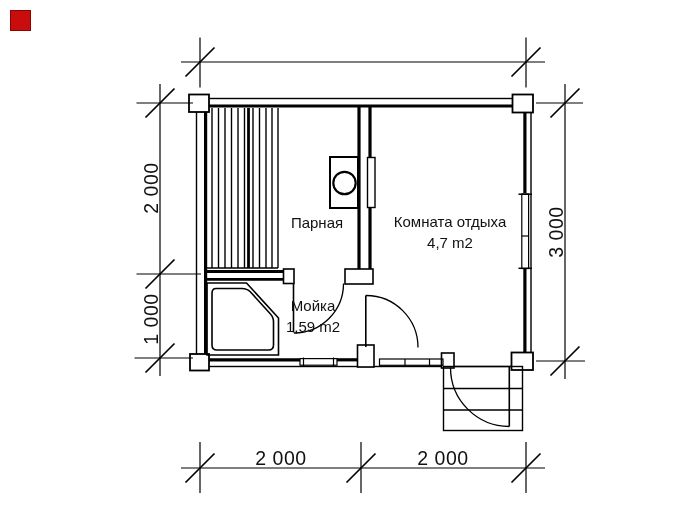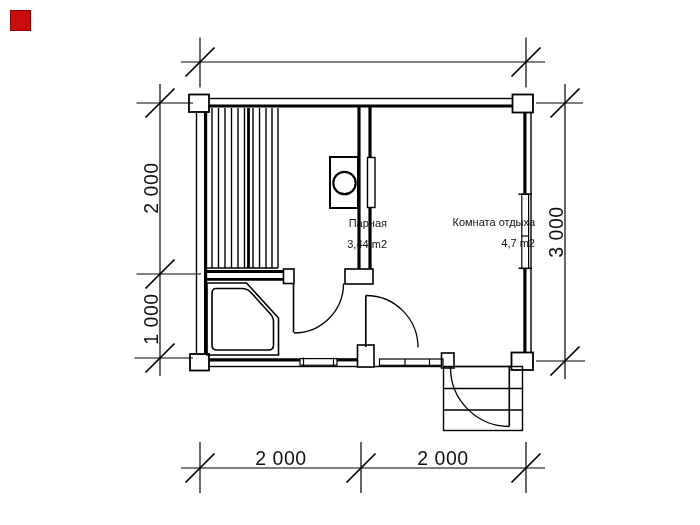--- a/index.html
+++ b/index.html
@@ -1,20 +1,20 @@
 <!DOCTYPE html>
 <html><head>
 <meta charset="utf-8">
 <style>
   html,body { margin:0; padding:0; background:#ffffff; }
   .stage { position:relative; width:700px; height:525px; background:#fff; overflow:hidden;
            font-family:"Liberation Sans", sans-serif; }
   .stage svg.plan { position:absolute; left:0; top:0; }
   .lbl { position:absolute; color:#111; text-align:center; white-space:nowrap; }
-  .room-lbl { font-size:11px; line-height:20.5px;text-align:right; }
+  .room-lbl { font-size:15px; line-height:20.5px; }
   .dim-lbl { font-size:19.5px; line-height:22px; letter-spacing:0.5px; }
   .vert { transform:rotate(-90deg); }
   .logo-box { position:absolute; left:10px; top:10px; }
 </style>
 </head>
 <body>
 
 <div class="stage">
 
   <svg class="logo-box" width="21" height="21">
@@ -151,28 +151,31 @@
       <line x1="361" y1="442" x2="361" y2="493"></line>
       <line x1="526" y1="442" x2="526" y2="493"></line>
       <line x1="185.5" y1="482.5" x2="214.5" y2="453.5" stroke-width="1.7"></line>
       <line x1="346.5" y1="482.5" x2="375.5" y2="453.5" stroke-width="1.7"></line>
       <line x1="511.5" y1="482.5" x2="540.5" y2="453.5" stroke-width="1.7"></line>
     </g>
   </svg>
 
   <div class="lbl room-lbl" style="left:247px; top:213px; width:140px;">
     <div>Парная</div>
-    <div>3,44 m2</div>
   </div>
 
   <div class="lbl room-lbl" style="left:365px; top:212px; width:170px;">
     <div>Комната отдыха</div>
     <div>4,7 m2</div>
   </div>
 
+  <div class="lbl room-lbl" style="left:243px; top:296px; width:140px;">
+    <div>Мойка</div>
+    <div>1,59 m2</div>
+  </div>
 
 
   <div class="lbl dim-lbl vert" style="left:101px; top:177px; width:100px;">2 000</div>
 
   <div class="lbl dim-lbl vert" style="left:101px; top:308px; width:100px;">1 000</div>
 
   <div class="lbl dim-lbl vert" style="left:506px; top:221px; width:100px;">3 000</div>
 
   <div class="lbl dim-lbl" style="left:221px; top:447px; width:120px;">2 000</div>
 

